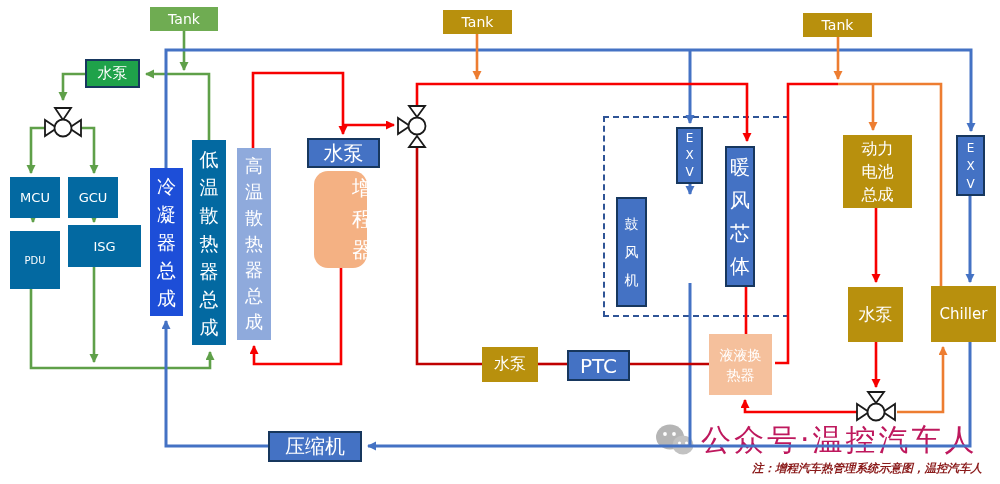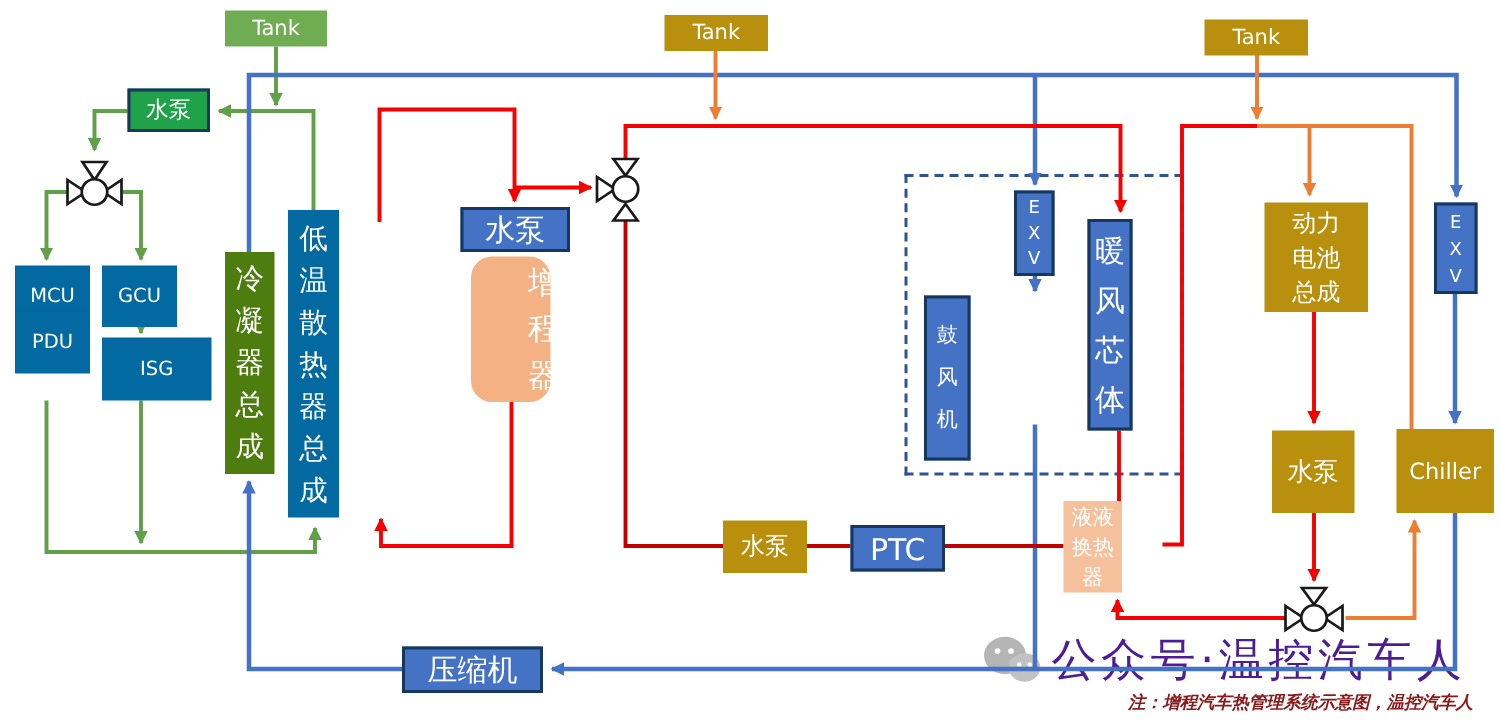--- a/index.html
+++ b/index.html
@@ -10,33 +10,33 @@
   #wires{position:absolute;left:0;top:0;z-index:2;}
   .box{
     position:absolute;z-index:3;display:flex;align-items:center;justify-content:center;
     color:#fff;text-align:center;box-sizing:border-box;
   }
   .vt{display:block;width:1.08em;margin:0 auto;word-break:break-all;line-height:inherit;}
   .wrap2{display:block;width:2.15em;margin:0 auto;word-break:break-all;}
   .wrap3{display:block;width:3.2em;margin:0 auto;word-break:break-all;}
   .green{background:#0369a1;}
   .greenlite{background:#6FAC52;}
-  .blue{background:#4d7c0f;}
+  .blue{background:#1d4ed8;}
   .bluedark{background:#4472C4;border:2px solid #17375E;}
   .bluelite{background:#8FAADC;}
   .gold{background:#B8900D;}
   .peach{background:#F4B183;border-radius:14px;padding-left:44px;}
   .peachlite{background:#F5C09C;}
   .greenbrd{background:#1FA24A;border:2px solid #17375E;}
   .dashedbox{
     position:absolute;z-index:1;border:2.5px dashed #2F5496;background:transparent;
   }
   #watermark{
     position:absolute;z-index:1;left:655px;top:420px;display:flex;align-items:center;
-    color:#4c1d95;font-size:30px;letter-spacing:3px;white-space:nowrap;
+    color:#be185d;font-size:30px;letter-spacing:3px;white-space:nowrap;
   }
   #watermark svg{margin-right:6px;}
   #note{
     position:absolute;z-index:3;left:752px;top:461px;color:#8A1A1A;
     font-size:11.5px;font-weight:bold;font-style:italic;white-space:nowrap;
     font-family:"DejaVu Serif","Liberation Serif",serif;
   }
 </style>
 </head>
 <body>
@@ -154,33 +154,36 @@
   <div class="box greenbrd" style="left:85px;top:59px;width:55px;height:29px;font-size:15px;">
       <span>水泵</span>
     </div>
 
   <div class="box green" style="left:68px;top:177px;width:50px;height:41px;font-size:13px;">
       <span>GCU</span>
     </div>
   <div class="box green" style="left:10px;top:177px;width:50px;height:41px;font-size:13px;">
       <span>MCU</span>
     </div>
-  <div class="box green" style="left:10px;top:207px;width:50px;height:42px;font-size:13px;">
+  <div class="box green" style="left:10px;top:231px;width:50px;height:58px;font-size:10px;">
       <span>PDU</span>
     </div>
   <div class="box green" style="left:68px;top:225px;width:73px;height:42px;font-size:13px;">
       <span>ISG</span>
     </div>
 
   <div class="box blue" style="left:150px;top:168px;width:33px;height:148px;font-size:19px;line-height:28px;">
       <span class="vt">冷凝器总成</span>
     </div>
   <div class="box green" style="left:192px;top:140px;width:34px;height:205px;font-size:19px;line-height:28px;">
       <span class="vt">低温散热器总成</span>
     </div>
+  <div class="box bluelite" style="left:237px;top:148px;width:34px;height:192px;font-size:18px;line-height:26px;">
+      <span class="vt">高温散热器总成</span>
+    </div>
 
   <div class="box bluedark" style="left:307px;top:138px;width:73px;height:30px;font-size:20px;">
       <span>水泵</span>
     </div>
   <div class="box peach" style="left:314px;top:171px;width:53px;height:97px;font-size:21px;line-height:31px;">
       <span class="vt">增程器</span>
     </div>
 
   <div class="box bluedark" style="left:616px;top:197px;width:31px;height:110px;font-size:14px;line-height:28px;">
       <span class="vt">鼓风机</span>
@@ -199,21 +202,21 @@
       <span class="vt" style="width:0.9em">EXV</span>
     </div>
 
   <div class="box gold" style="left:848px;top:287px;width:55px;height:55px;font-size:17px;">
       <span>水泵</span>
     </div>
   <div class="box gold" style="left:931px;top:286px;width:65px;height:56px;font-size:15px;">
       <span>Chiller</span>
     </div>
 
-  <div class="box peachlite" style="left:709px;top:334px;width:39px;height:61px;font-size:14px;line-height:20px;">
+  <div class="box peachlite" style="left:709px;top:334px;width:63px;height:61px;font-size:14px;line-height:20px;">
       <span class="wrap3">液液换热器</span>
     </div>
 
   <div class="box gold" style="left:482px;top:347px;width:56px;height:35px;font-size:16px;">
       <span>水泵</span>
     </div>
   <div class="box bluedark" style="left:567px;top:350px;width:63px;height:31px;font-size:20px;">
       <span>PTC</span>
     </div>
 

